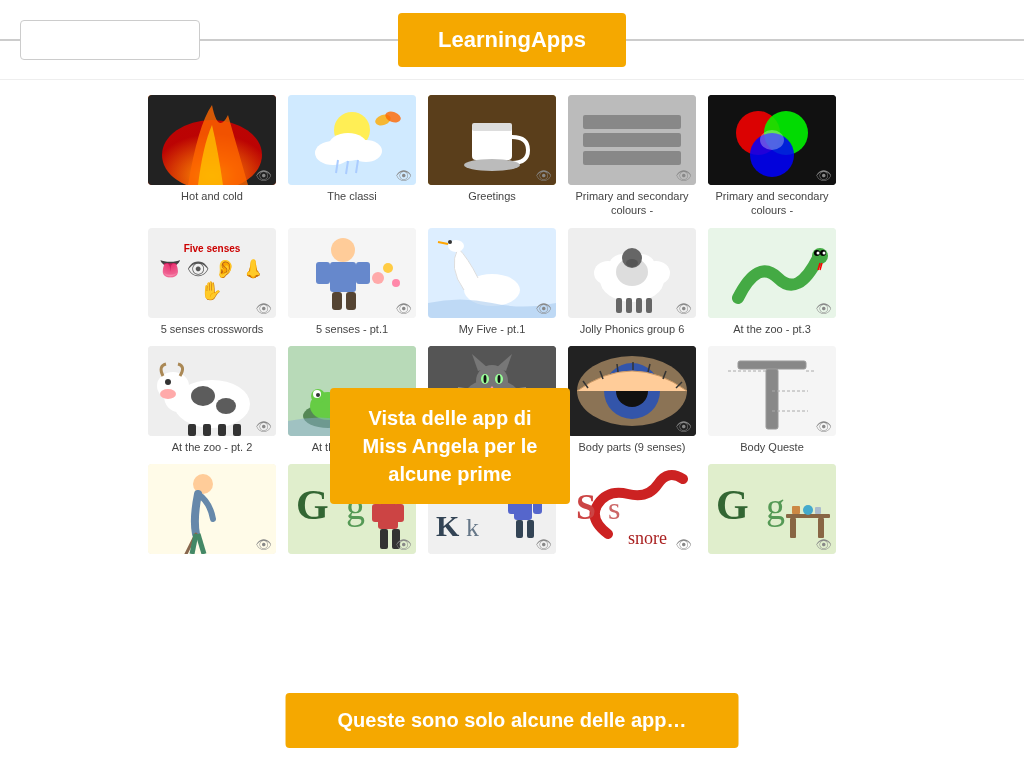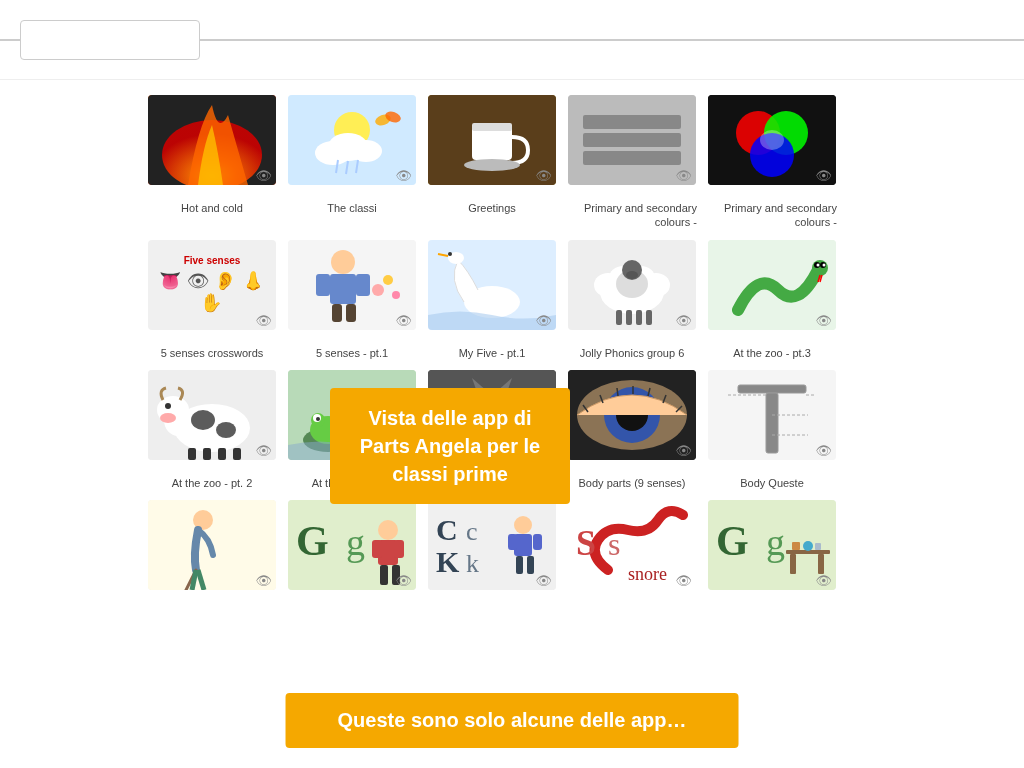--- a/index.html
+++ b/index.html
@@ -90,22 +90,22 @@
       align-items: center;
       justify-content: center;
       font-size: 10px;
       color: #555;
       text-align: center;
     }
 
     .app-label {
       font-size: 11px;
       color: #444;
-      text-align: right;
-      margin-top: 16px;
+      text-align: center;
+      margin-top: 4px;
       line-height: 1.3;
     }
 
     .eye-icon {
       position: absolute;
       bottom: 2px;
       right: 4px;
       font-size: 13px;
       color: #888;
     }
@@ -164,20 +164,21 @@
       text-align: right;
       white-space: nowrap;
     }
   </style>
 </head>
 <body>
 
 <div class="header">
   <div class="header-line"></div>
   <div class="header-search-box"></div>
+  <div class="header-title-box">LearningApps</div>
 </div>
 
 <div class="grid-container">
 
   <div class="app-card">
     <div class="app-thumbnail thumb-fire">
       <svg width="128" height="90" viewBox="0 0 128 90">
         <defs>
           <radialGradient id="fg" cx="50%" cy="80%" r="60%">
             <stop offset="0%" stop-color="#ffdd00"></stop>
@@ -563,15 +564,15 @@
         <circle cx="100" cy="46" r="5" fill="#44aacc"></circle>
         <rect x="107" y="43" width="6" height="7" rx="1" fill="#aabbcc"></rect>
       </svg>
       <span class="eye-icon">👁</span>
     </div>
     <div class="app-label"></div>
   </div>
 
 </div>
 
-<div class="tooltip-overlay">Vista delle app di Parts Angela per le classi prime</div>
+<div class="tooltip-overlay">Vista delle app di Miss Angela per le alcune prime</div>
 
 <div class="bottom-banner">Queste sono solo alcune delle app…</div>
 
 </body></html>

